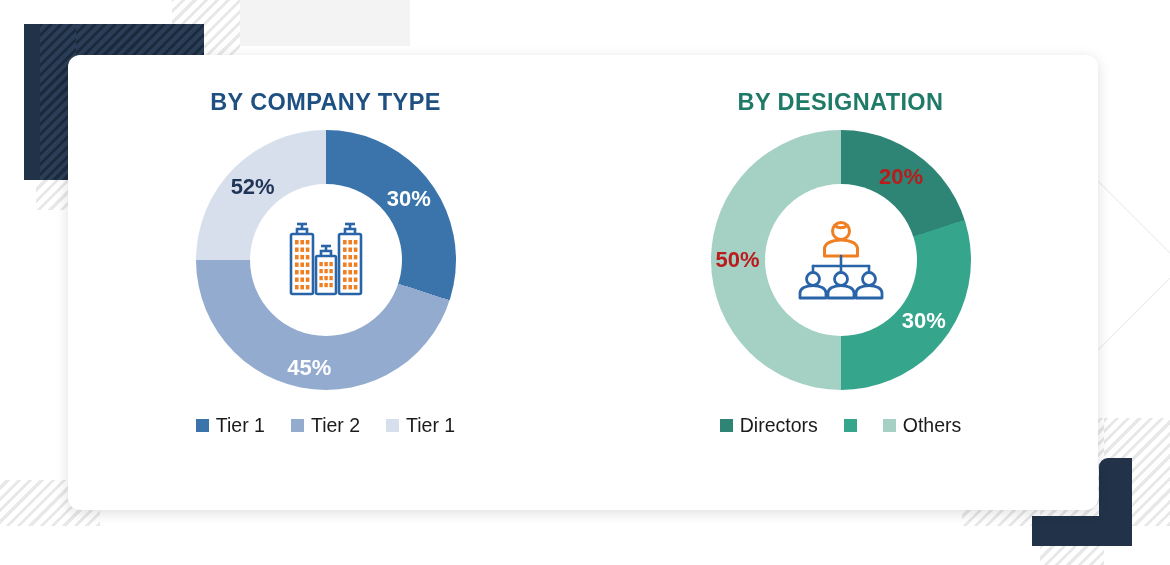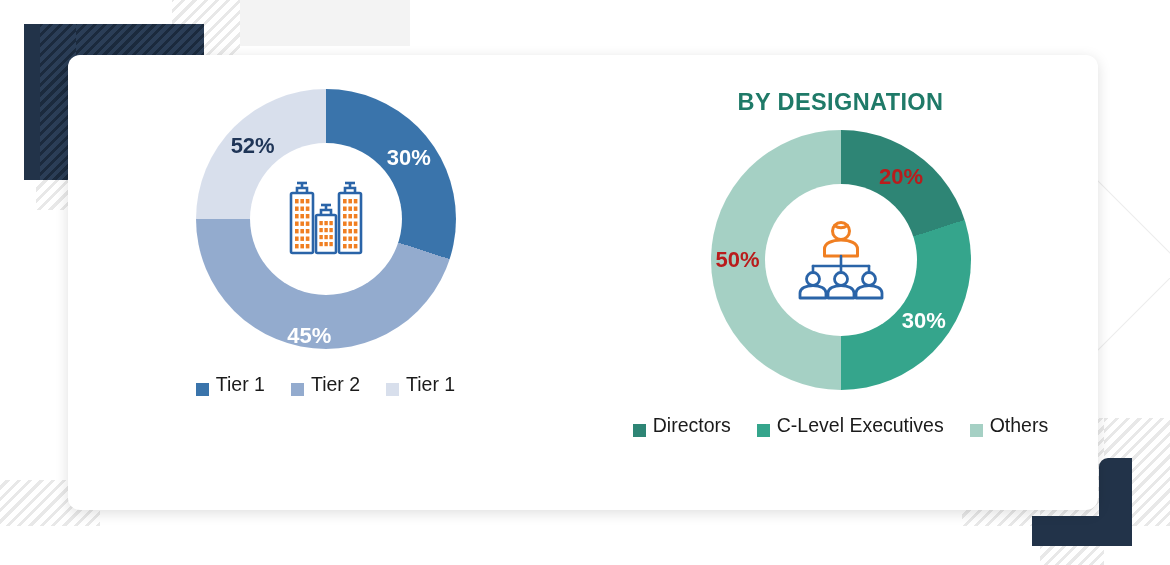--- a/index.html
+++ b/index.html
@@ -177,21 +177,21 @@
   .legend {
     display: flex;
     align-items: center;
     justify-content: center;
     gap: 26px;
     margin-top: 24px;
     flex-wrap: nowrap;
   }
   .legend-item {
     display: flex;
-    align-items: flex-end;
+    align-items: center;
     gap: 7px;
     white-space: nowrap;
   }
   .legend-swatch {
     width: 13px;
     height: 13px;
     flex: 0 0 13px;
   }
   .legend-text {
     font-size: 19.5px;
@@ -225,26 +225,27 @@
 
   <div class="lblock l-botright">
     <div class="arm arm-v"></div>
     <div class="arm arm-h"></div>
   </div>
 
   <div id="card">
     <div class="panels">
 
       <div class="panel">
+        <div class="panel-title title-company">BY COMPANY TYPE</div>
 
         <div class="donut-wrap">
           <div class="donut" id="donut-left" style="background: conic-gradient(rgb(58, 116, 171) 0deg, rgb(58, 116, 171) 108deg, rgb(147, 171, 206) 108deg, rgb(147, 171, 206) 270deg, rgb(216, 223, 236) 270deg, rgb(216, 223, 236) 360deg);"></div>
 
           <div class="slice-label" id="lbl-l0" style="left: 213.329px; top: 69.4581px; transform: translate(-50%, -50%); color: rgb(255, 255, 255);">30%</div>
-          <div class="slice-label" id="lbl-l1" style="left: 113.887px; top: 247px; transform: translate(-50%, -50%); color: rgb(255, 255, 255);">45%</div>
+          <div class="slice-label" id="lbl-l1" style="left: 113.887px; top: 238px; transform: translate(-50%, -50%); color: rgb(255, 255, 255);">45%</div>
           <div class="slice-label" id="lbl-l2" style="left: 57.168px; top: 57.168px; transform: translate(-50%, -50%); color: rgb(31, 53, 87);">52%</div>
 
           <div class="donut-hole">
 
             <svg width="92" height="84" viewBox="0 0 92 84">
               <g fill="none" stroke="#2A64A8" stroke-width="2.6">
 
                 <rect x="11" y="16" width="22" height="60" rx="1.5"></rect>
                 <path d="M17 16 v-5 h10 v5"></path>
                 <line x1="22" y1="11" x2="22" y2="6"></line>
@@ -379,21 +380,20 @@
           </div>
         </div>
 
         <div class="legend" id="legend-right">
             <div class="legend-item">
               <span class="legend-swatch" style="background: rgb(46, 133, 117);"></span>
               <span class="legend-text">Directors</span>
             </div>
             <div class="legend-item">
               <span class="legend-swatch" style="background: rgb(53, 165, 140);"></span>
-              <span class="legend-text">C-Level Executives</span>
             </div>
             <div class="legend-item">
               <span class="legend-swatch" style="background: rgb(165, 208, 196);"></span>
               <span class="legend-text">Others</span>
             </div>
           </div>
       </div>
 
     </div>
   </div>

